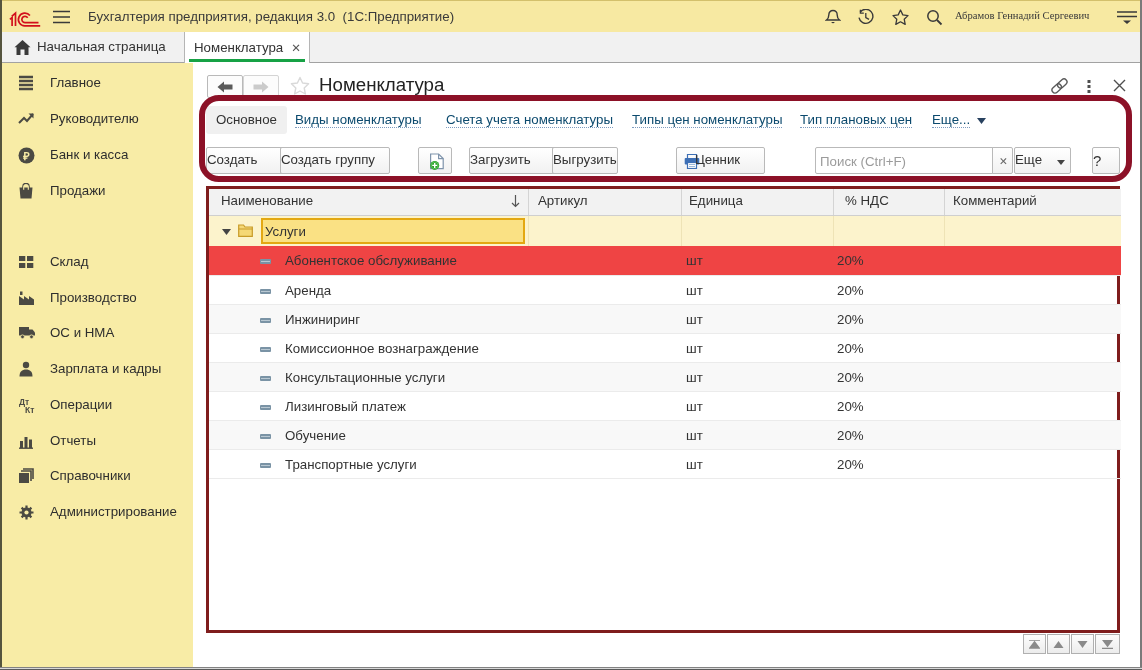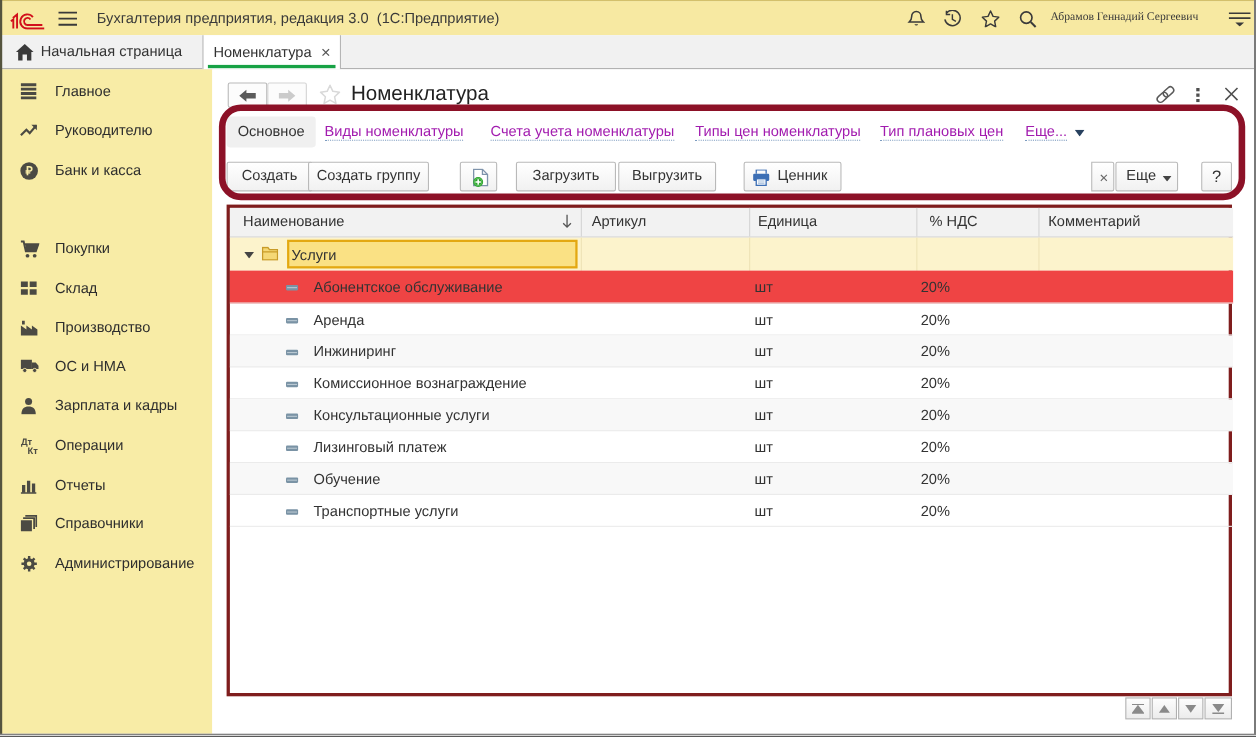--- a/index.html
+++ b/index.html
@@ -34,26 +34,26 @@
 
   
   #main{left:193px;top:63px;width:947px;height:604px;background:#fff;}
 
   .navbtn{position:absolute;width:36px;height:23px;background:#fcfcfc;border:1px solid #b9b9b9;border-radius:2px;box-sizing:border-box;}
   #pagetitle{position:absolute;left:126px;top:11px;font-size:18.7px;color:#222;}
 
   
   .chip{position:absolute;left:13px;top:43px;width:81px;height:28px;background:#f0f0f0;border-radius:3px;}
   .chip span{position:absolute;left:50%;transform:translateX(-50%);top:6px;font-size:13.3px;color:#333;}
-  .link{position:absolute;top:49px;font-size:13.3px;color:#a21caf;border-bottom:1px dotted #7d9cc0;white-space:nowrap;text-align:center;}
+  .link{position:absolute;top:49px;font-size:13.3px;color:#0c4a6e;border-bottom:1px dotted #7d9cc0;white-space:nowrap;text-align:center;}
 
   
   .btn{position:absolute;top:84px;height:27px;background:linear-gradient(#ffffff,#f1f1f1);
        border:1px solid #b9b9b9;border-radius:2px;box-sizing:border-box;
-       font-size:13.3px;color:#333;text-align:center;}
+       font-size:13.3px;color:#333;}
   .btn span{position:relative;top:4px;}
 
   #search{position:absolute;left:622px;top:84px;width:178px;height:27px;border:1px solid #b9b9b9;background:#fff;box-sizing:border-box;border-radius:2px 0 0 2px;}
   #search span{position:absolute;left:4px;top:6px;font-size:13.3px;color:#9b9b9b;}
   #searchx{position:absolute;left:799px;top:84px;width:21px;height:27px;border:1px solid #b9b9b9;background:linear-gradient(#ffffff,#f1f1f1);box-sizing:border-box;border-radius:0 2px 2px 0;}
   #searchx span{position:absolute;left:6px;top:7px;font-size:10.5px;color:#666;}
 
   
   #redrect{left:199px;top:95px;width:933px;height:87px;border:6px solid #8c1127;border-radius:20px;box-sizing:border-box;pointer-events:none;z-index:50;}
 
@@ -136,28 +136,27 @@
       </svg>
     <span class="t">Руководителю</span>
     </div>
   <div class="sitem" style="top:74px">
     <svg width="17" height="17" viewBox="0 0 17 17">
         <circle cx="8.5" cy="8.5" r="8" fill="#4b4a43"></circle>
         <text x="8.5" y="12.5" font-size="11" font-family="Liberation Sans" fill="#f8eca6" text-anchor="middle" font-weight="bold">₽</text>
       </svg>
     <span class="t">Банк и касса</span>
     </div>
-  <div class="sitem" style="top:145px">
-    <svg width="18" height="17" viewBox="0 0 18 17">
-        <path d="M1,1.5 H3.5 L5.5,10.5 H14.5 L16.8,4 H4.2" fill="none" stroke="#4b4a43" stroke-width="1.8"></path>
-        <path d="M5,4 H17 L14.8,10.8 H5.8 Z" fill="#4b4a43"></path>
-        <circle cx="7" cy="14.5" r="1.7" fill="#4b4a43"></circle>
-        <circle cx="13.5" cy="14.5" r="1.7" fill="#4b4a43"></circle>
-      </svg>
-    <span class="t">Покупки</span>
+  <div class="sitem" style="top:110px">
+    <svg width="16" height="16" viewBox="0 0 16 16">
+        <path d="M1.5,4.5 H14.5 L13.5,15.5 H2.5 Z" fill="#4b4a43"></path>
+        <path d="M5,7 V3.5 a3,3 0 0 1 6,0 V7" fill="none" stroke="#4b4a43" stroke-width="1.6"></path>
+        <path d="M5.7,6.8 V4 a2.3,2.3 0 0 1 4.6,0 V6.8" fill="none" stroke="#f8eca6" stroke-width="1.1"></path>
+      </svg>
+    <span class="t">Продажи</span>
     </div>
   <div class="sitem" style="top:181px">
     <svg width="16" height="16" viewBox="0 0 16 16">
         <path d="M1,2 H7.3 V7 H1 Z M9,2 H15.3 V7 H9 Z M1,9 H7.3 V14 H1 Z M9,9 H15.3 V14 H9 Z" fill="#4b4a43"></path>
       </svg>
     <span class="t">Склад</span>
     </div>
   <div class="sitem" style="top:217px">
     <svg width="17" height="16" viewBox="0 0 17 16">
         <path d="M1,15 V6 L6,9.5 V6 L11,9.5 V6 L16,9.5 V15 Z" fill="#4b4a43"></path>
@@ -266,30 +265,33 @@
   <div class="btn" style="left:225px;width:34px">
     <svg style="position:absolute;left:10px;top:5px" width="16" height="17" viewBox="0 0 16 17">
       <path d="M1.6,1 H9.6 L14.2,5.6 V15.7 H1.6 Z" fill="#fff" stroke="#7e93ab" stroke-width="1.2"></path>
       <path d="M9.6,1 V5.6 H14.2" fill="none" stroke="#7e93ab" stroke-width="1.2"></path>
       <circle cx="5.7" cy="12.4" r="4.5" fill="#2ba12b"></circle>
       <circle cx="5.7" cy="12.4" r="3.4" fill="none" stroke="#5fc45f" stroke-width="0.9"></circle>
       <path d="M5.7,9.9 V14.9 M3.2,12.4 H8.2" stroke="#fff" stroke-width="1.4"></path>
     </svg>
   </div>
   <div class="btn" style="left:276px;width:91px"><span>Загрузить</span></div>
-  <div class="btn" style="left:369px;width:89px"><span>Выгрузить</span></div>
+  <div class="btn" style="left:359px;width:66px"><span>Выгрузить</span></div>
   <div class="btn" style="left:483px;width:89px">
     <svg style="position:absolute;left:7px;top:6px" width="16" height="15" viewBox="0 0 16 15">
       <path d="M3.5,4 V0.5 H12.5 V4" fill="none" stroke="#3d6fb5" stroke-width="1.2"></path>
       <rect x="0.7" y="4" width="14.6" height="6.5" rx="1" fill="#3d6fb5"></rect>
       <rect x="3.5" y="8.5" width="9" height="6" fill="#fff" stroke="#3d6fb5" stroke-width="1.2"></rect>
       <path d="M5,10.5 H11 M5,12.5 H11" stroke="#9db9da" stroke-width="1"></path>
     </svg>
     <span style="margin-left:18px">Ценник</span>
   </div>
+  <div id="search">
+      <span>Поиск (Ctrl+F)</span>
+    </div>
   <div id="searchx">
       <span>✕</span>
     </div>
   <div class="btn" style="left:821px;width:57px"><span style="margin-right:10px">Еще</span>
     <svg style="position:absolute;left:42px;top:12px" width="8" height="5" viewBox="0 0 8 5">
         <path d="M0,0 H8 L4,5 Z" fill="#444"></path>
       </svg>
   </div>
   <div class="btn" style="left:899px;width:28px"><span style="font-size:15px">?</span></div>
 

